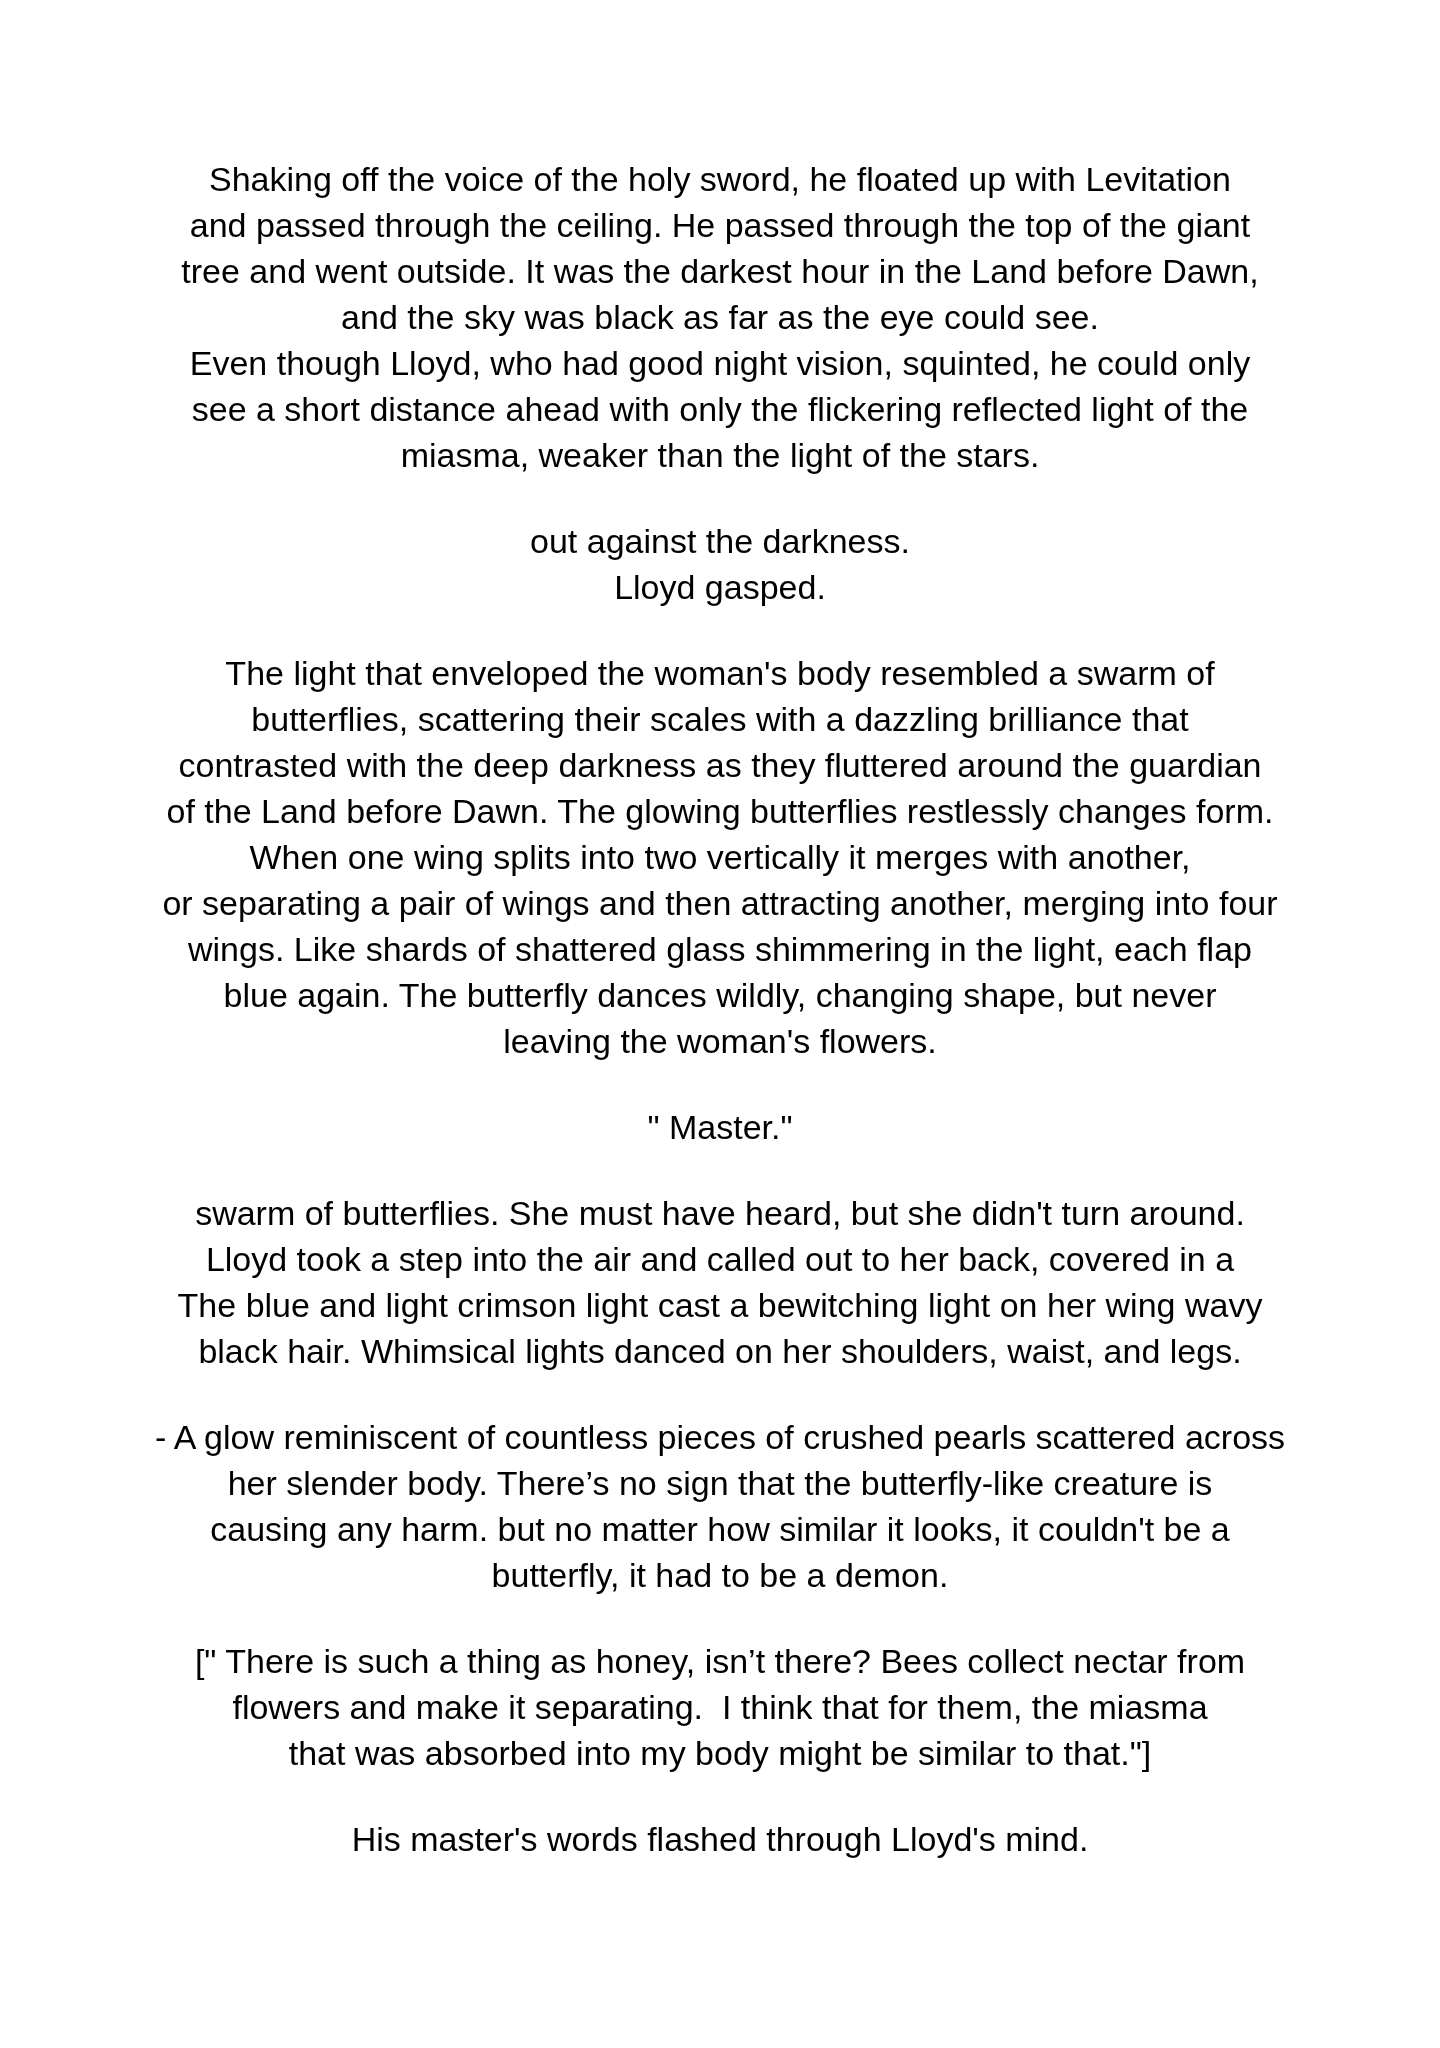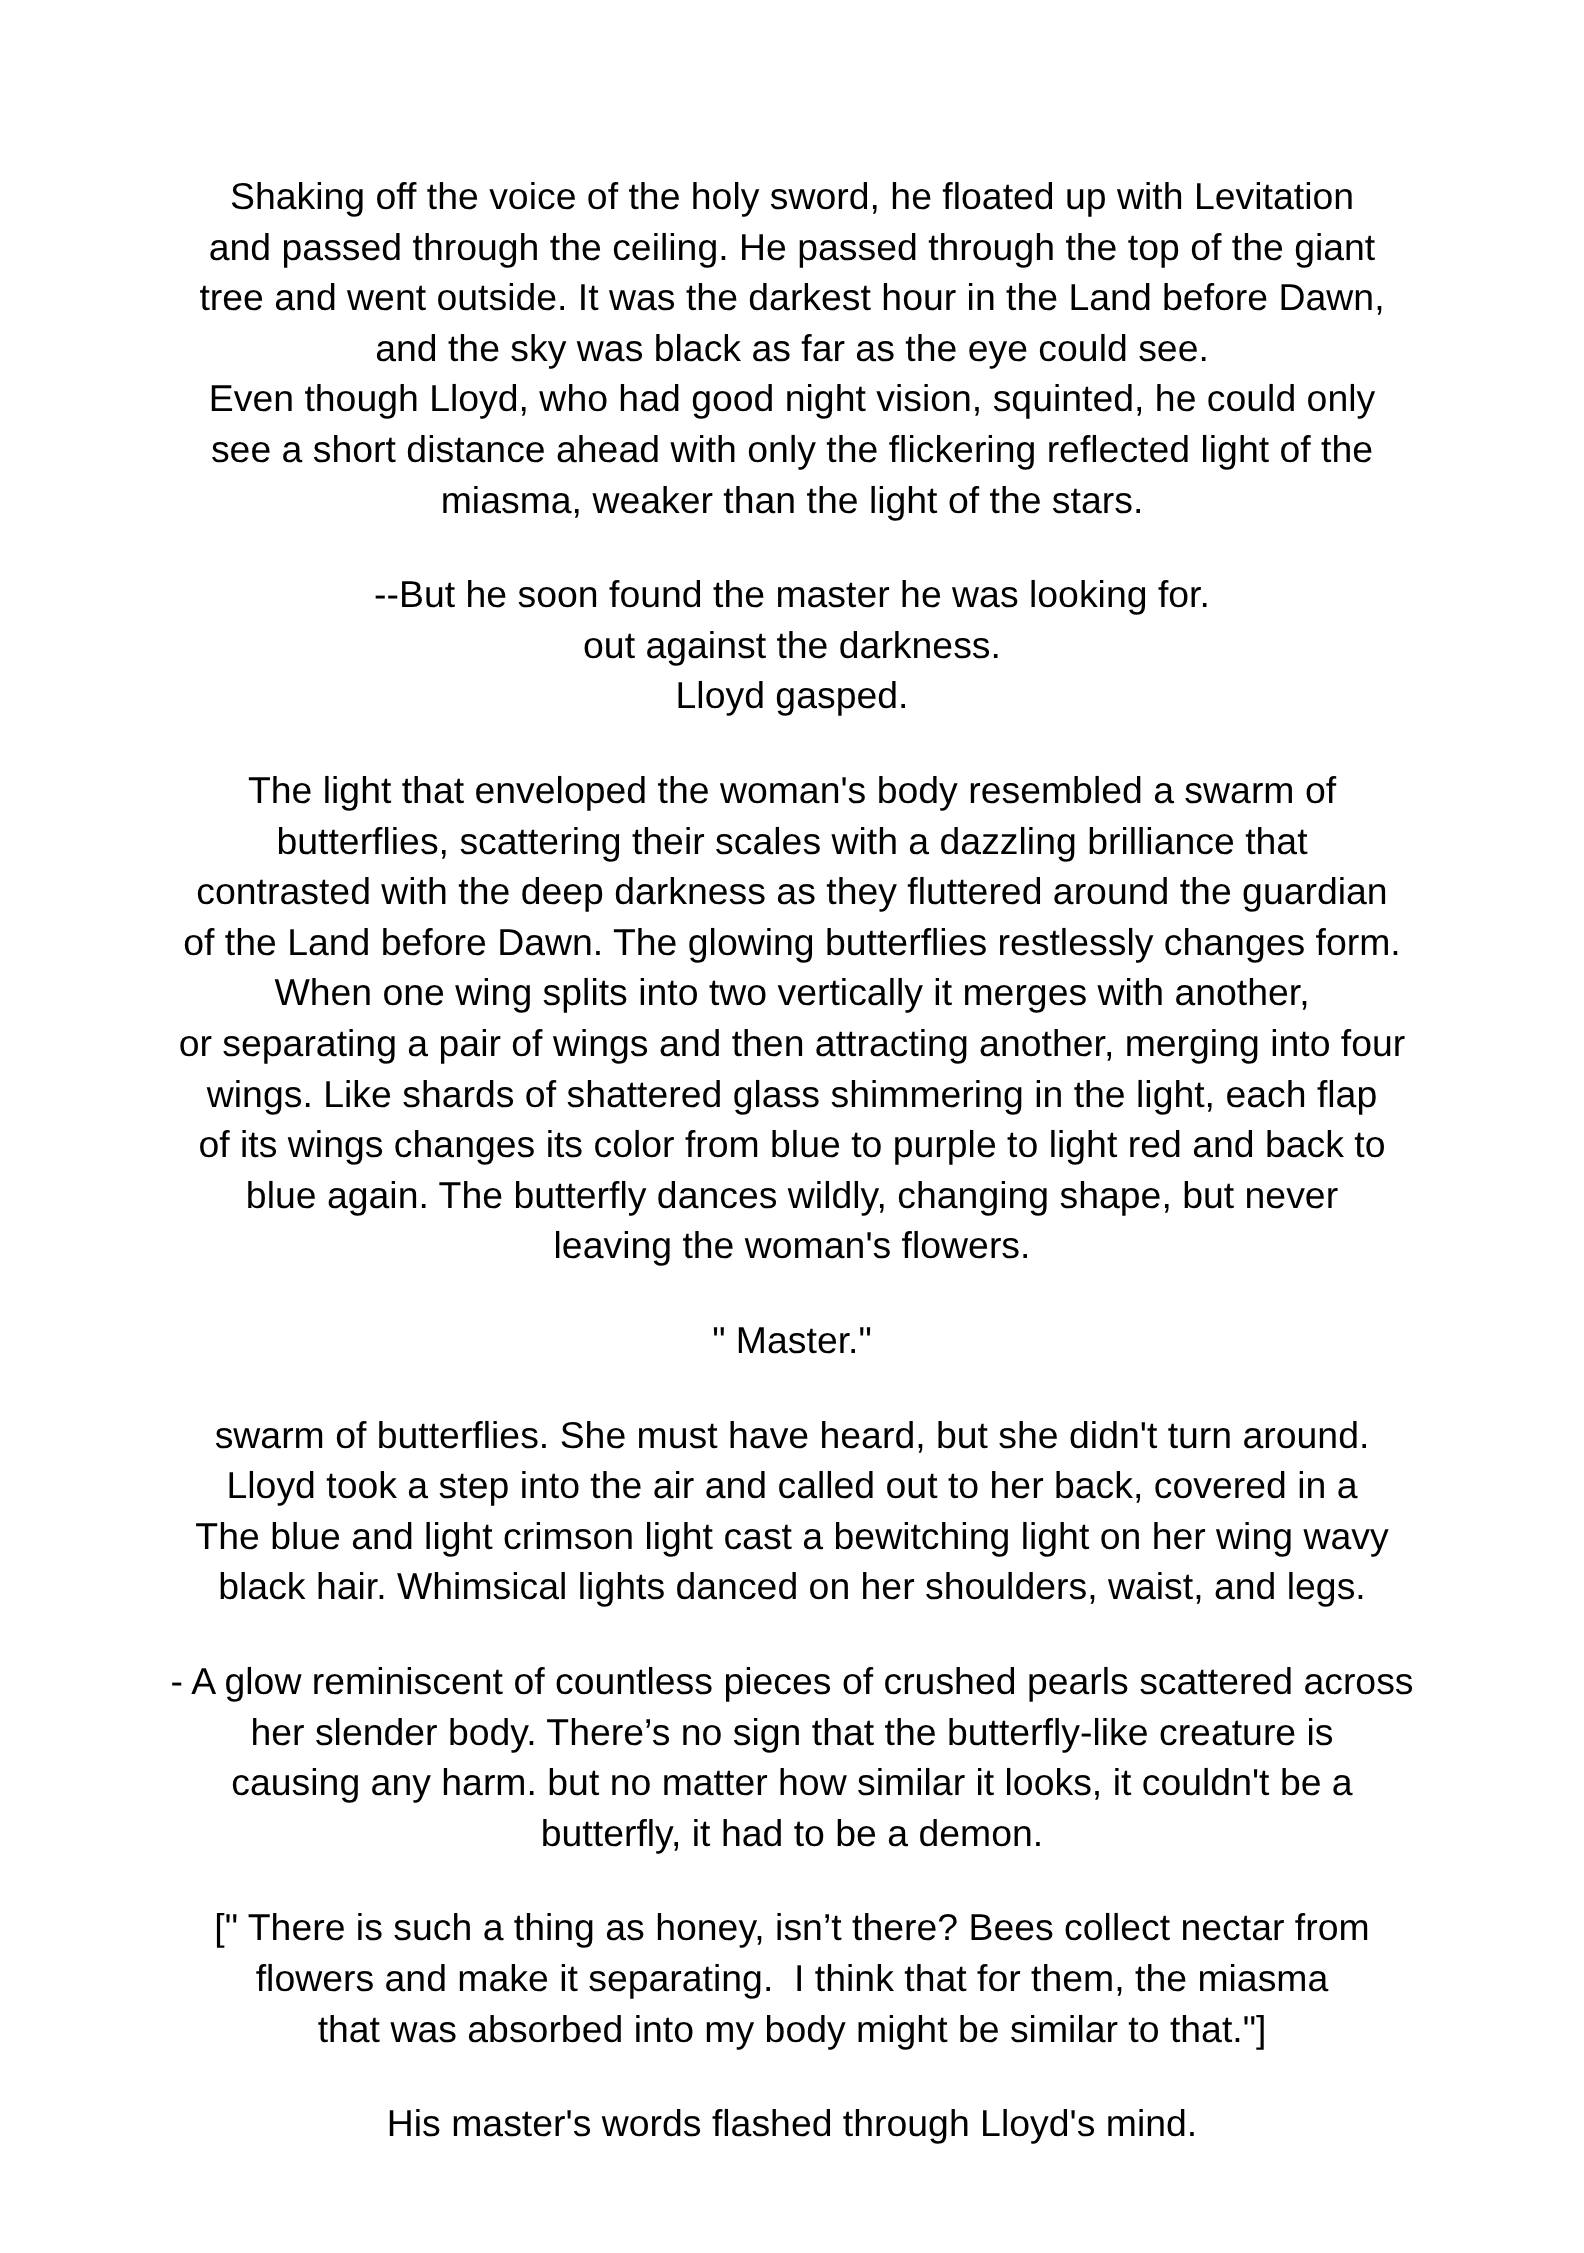--- a/index.html
+++ b/index.html
@@ -46,35 +46,33 @@
       <div class="line">and passed through the ceiling. He passed through the top of the giant</div>
       <div class="line">tree and went outside. It was the darkest hour in the Land before Dawn,</div>
       <div class="line">and the sky was black as far as the eye could see.</div>
       <div class="line">Even though Lloyd, who had good night vision, squinted, he could only</div>
       <div class="line">see a short distance ahead with only the flickering reflected light of the</div>
       <div class="line">miasma, weaker than the light of the stars.</div>
     <p></p>
 
     <p class="paragraph">
       </p>
-      <div class="line">--But he soon found the master he was looking for.</div>
       <div class="line">out against the darkness.</div>
       <div class="line">Lloyd gasped.</div>
     <p></p>
 
     <p class="paragraph">
       </p>
       <div class="line">The light that enveloped the woman's body resembled a swarm of</div>
       <div class="line">butterflies, scattering their scales with a dazzling brilliance that</div>
       <div class="line">contrasted with the deep darkness as they fluttered around the guardian</div>
       <div class="line">of the Land before Dawn. The glowing butterflies restlessly changes form.</div>
       <div class="line">When one wing splits into two vertically it merges with another,</div>
       <div class="line">or separating a pair of wings and then attracting another, merging into four</div>
       <div class="line">wings. Like shards of shattered glass shimmering in the light, each flap</div>
-      <div class="line">of its wings changes its color from blue to purple to light red and back to</div>
       <div class="line">blue again. The butterfly dances wildly, changing shape, but never</div>
       <div class="line">leaving the woman's flowers.</div>
     <p></p>
 
     <p class="paragraph">
       </p>
       <div class="line">" Master."</div>
     <p></p>
 
     <p class="paragraph">

